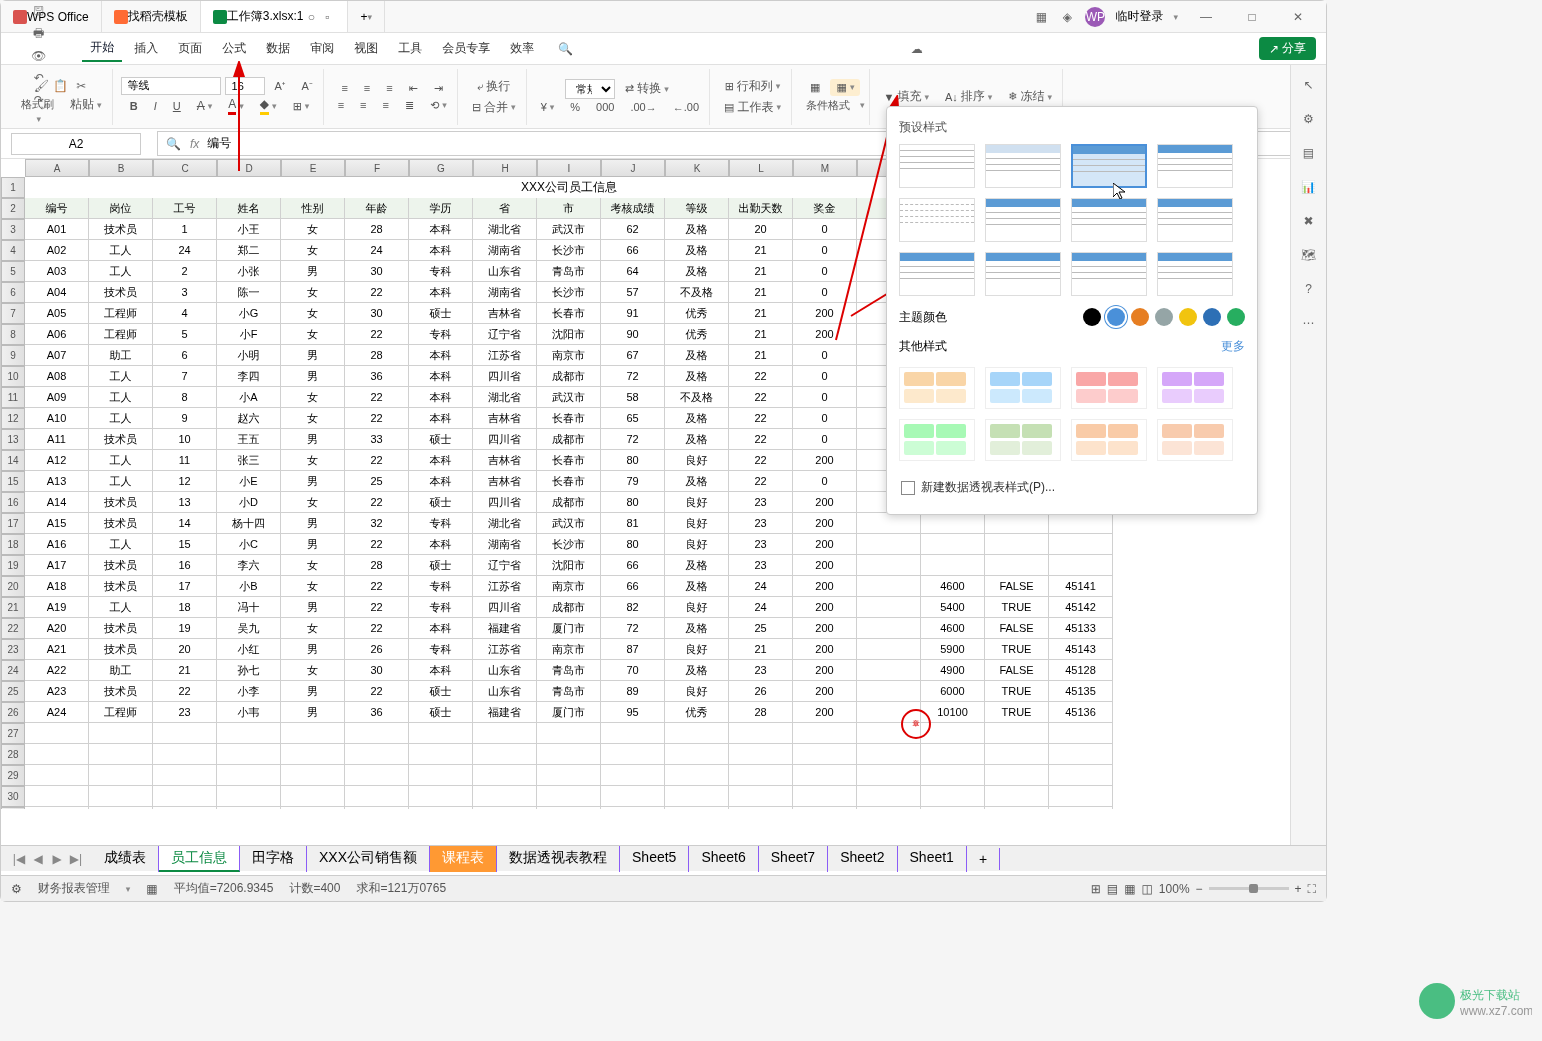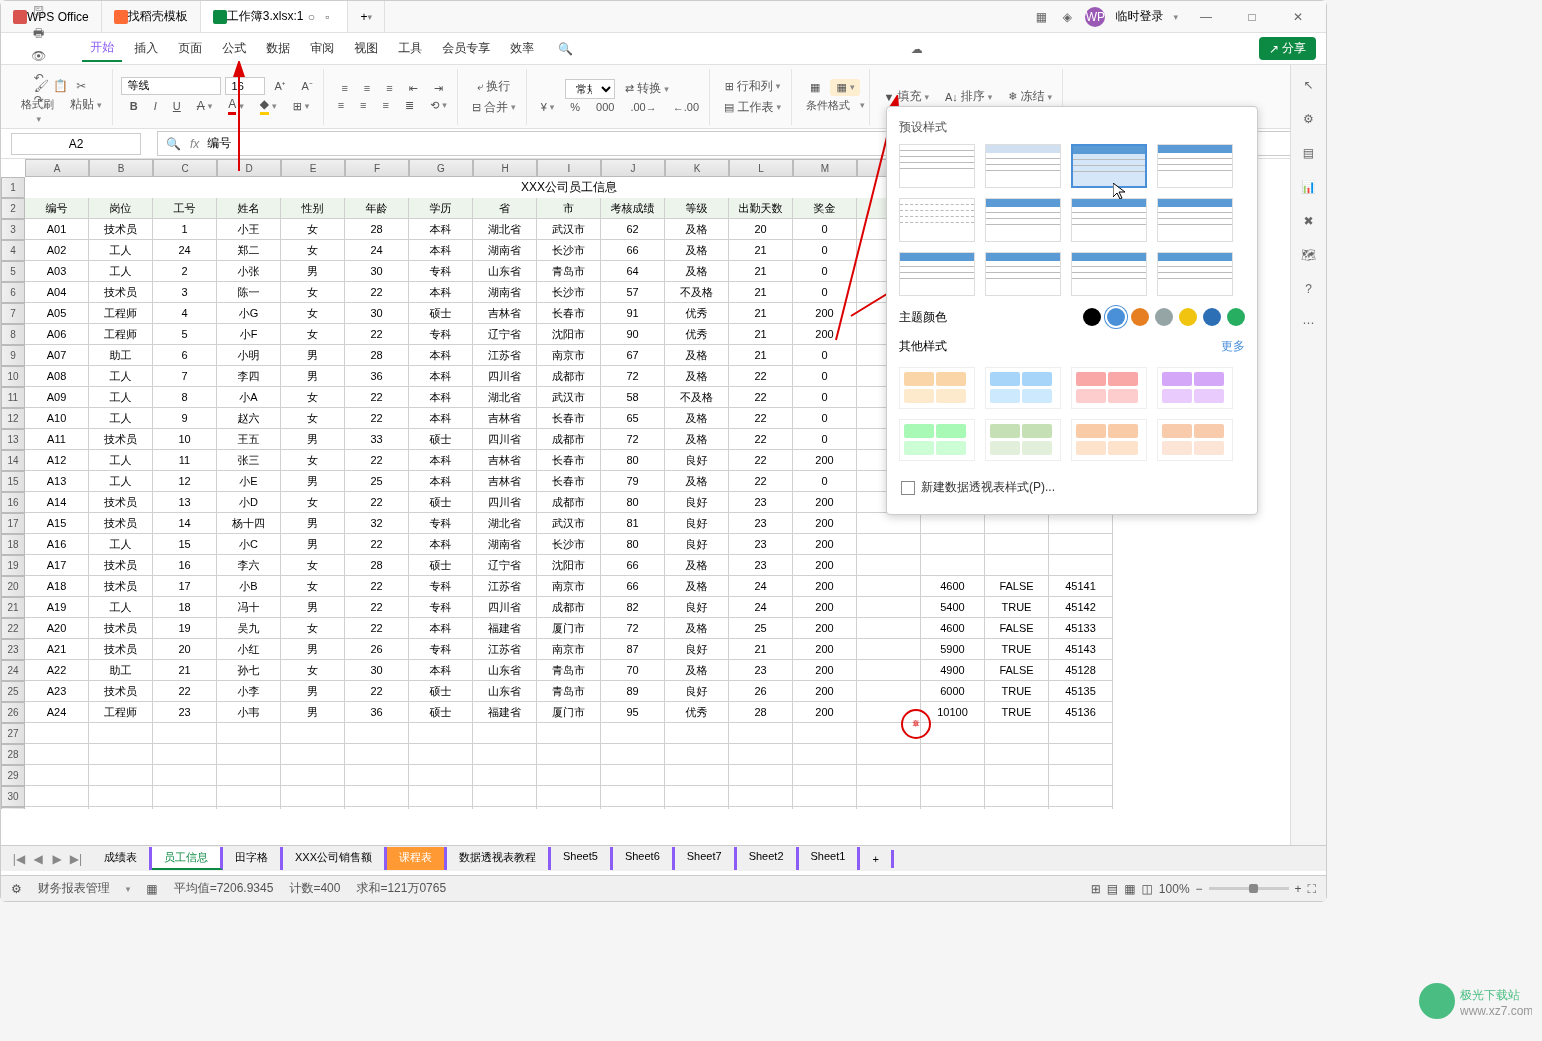--- a/index.html
+++ b/index.html
@@ -11,21 +11,21 @@
 .ttab.active{background:#fff;}
 .wps-ico{width:14px;height:14px;background:#d9534f;border-radius:2px;display:inline-block;}
 .tmpl-ico{width:14px;height:14px;background:#ff6b35;border-radius:2px;display:inline-block;}
 .xls-ico{width:14px;height:14px;background:#0c8a43;border-radius:2px;display:inline-block;}
 .title-right{margin-left:auto;display:flex;align-items:center;gap:10px;padding-right:10px;}
 .ico{width:16px;height:16px;display:inline-flex;align-items:center;justify-content:center;color:#666;}
 .avatar{width:20px;height:20px;border-radius:50%;background:#9b59b6;color:#fff;font-size:12px;display:flex;align-items:center;justify-content:center;}
 .win-btn{width:36px;height:32px;display:flex;align-items:center;justify-content:center;color:#666;}
 .menubar{height:32px;display:flex;align-items:center;padding:0 10px;gap:4px;border-bottom:1px solid #e0e0e0;}
 .mbtn{padding:4px 8px;color:#333;cursor:pointer;}
-.mbtn.active{color:#8b5cf6;border-bottom:2px solid #0c8a43;}
+.mbtn.active{color:#0f172a;border-bottom:2px solid #0c8a43;}
 .menu-left{display:flex;align-items:center;gap:6px;margin-right:12px;flex-direction:column;}
 .share-btn{background:#0c8a43;color:#fff;padding:3px 10px;border-radius:4px;margin-left:auto;display:flex;align-items:center;gap:3px;}
 .ribbon{height:64px;display:flex;align-items:center;padding:2px 10px;gap:4px;border-bottom:1px solid #e0e0e0;background:#fafafa;flex-wrap:nowrap;}
 .rgrp{display:flex;flex-direction:column;align-items:center;padding:0 4px;border-right:1px solid #e5e5e5;height:56px;justify-content:center;}
 .rrow{display:flex;gap:4px;align-items:center;}
 .rbtn{padding:2px 6px;display:flex;align-items:center;gap:3px;color:#555;font-size:11px;cursor:pointer;}
 .rbtn.hl{background:#fdeed0;border-radius:3px;}
 .font-sel{border:1px solid #ccc;padding:2px 6px;width:100px;font-size:11px;background:#fff;}
 .size-sel{border:1px solid #ccc;padding:2px 6px;width:40px;font-size:11px;background:#fff;}
 .underbar-r{border-bottom:3px solid #d00;padding-bottom:1px;}
@@ -38,21 +38,21 @@
 .col-hdrs{display:flex;margin-left:24px;}
 .col-hdr{width:64px;height:18px;background:linear-gradient(#f0f0f0,#e0e0e0);border:1px solid #bbb;text-align:center;font-size:10px;line-height:18px;color:#555;}
 .row-wrap{display:flex;}
 .row-num{width:24px;background:linear-gradient(to right,#f0f0f0,#e0e0e0);border:1px solid #bbb;text-align:center;font-size:10px;color:#555;display:flex;align-items:center;justify-content:center;}
 .data-row{display:flex;height:21px;}
 .cell{width:64px;height:21px;border-right:1px solid #d0d0d0;border-bottom:1px solid #d0d0d0;text-align:center;font-size:11px;line-height:21px;overflow:hidden;white-space:nowrap;}
 .title-cell{width:1088px;text-align:center;font-size:12px;line-height:21px;}
 .hdr-row .cell{background:#edf4ec;font-weight:500;}
 .stamp{position:absolute;left:900px;top:550px;width:30px;height:30px;border:2px solid #d00;border-radius:50%;display:flex;align-items:center;justify-content:center;color:#d00;font-size:7px;}
 .sheet-tabs{position:absolute;bottom:30px;left:0;right:0;height:26px;display:flex;align-items:center;background:#f0f0f0;border-top:1px solid #ccc;padding-left:10px;}
-.stab{padding:3px 12px;border-right:3px solid #8b5cf6;font-size:11px;cursor:pointer;}
+.stab{padding:3px 12px;border-right:1px solid #8b5cf6;font-size:14px;cursor:pointer;}
 .stab.active{background:#fff;color:#0c8a43;border-bottom:2px solid #0c8a43;}
 .stab.orange{background:#ff9933;color:#fff;}
 .status-bar{position:absolute;bottom:0;left:0;right:0;height:26px;display:flex;align-items:center;background:#f0f0f0;border-top:1px solid #ccc;padding:0 10px;gap:16px;font-size:11px;color:#555;}
 .popup{position:absolute;left:885px;top:105px;width:372px;background:#fff;border:1px solid #ccc;box-shadow:0 2px 10px rgba(0,0,0,0.2);border-radius:4px;padding:12px;z-index:100;}
 .pop-title{font-size:12px;color:#555;margin-bottom:8px;}
 .style-grid{display:flex;flex-wrap:wrap;gap:10px;margin-bottom:12px;}
 .style-thumb{width:76px;height:44px;border:1px solid #ddd;cursor:pointer;background:#fff;position:relative;}
 .style-thumb.sel{border:2px solid #4a90d9;background:#d4e6f7;}
 .style-thumb .hrow{height:8px;background:#5b9bd5;}
 .style-thumb .drow{height:6px;border-bottom:1px solid #bbb;}

